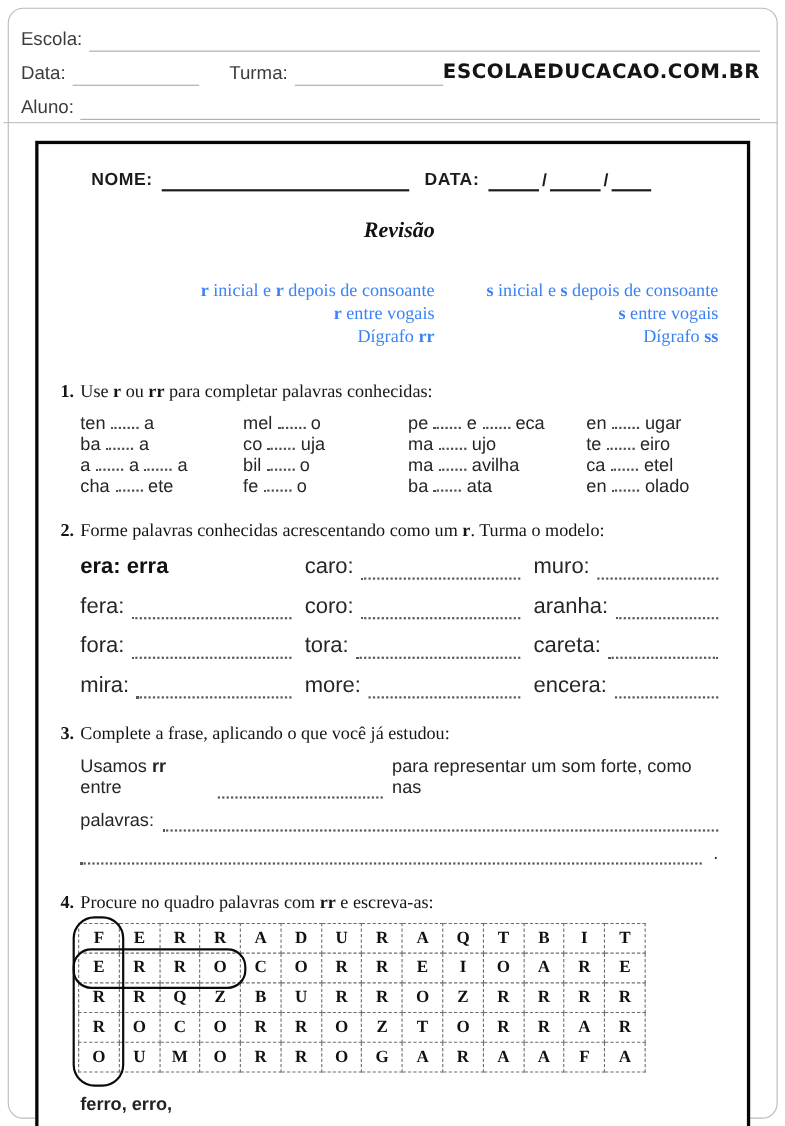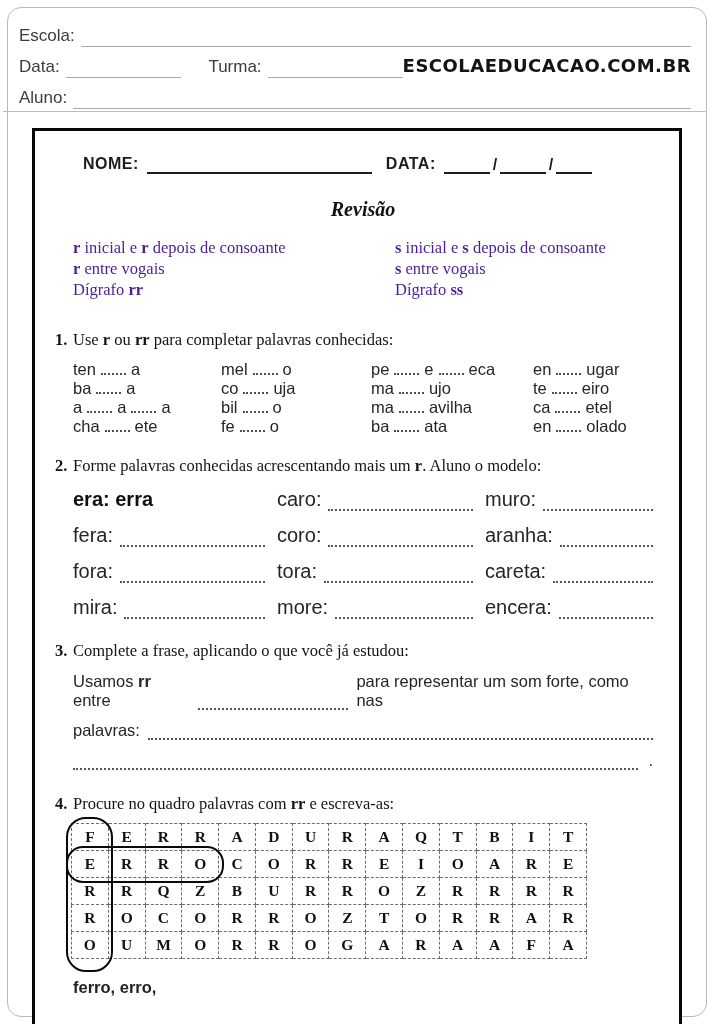--- a/index.html
+++ b/index.html
@@ -48,21 +48,21 @@
   .d-blank { border-bottom:2px solid #1c1c1c; height:16px; display:inline-block; }
   .d1 { width:46px; margin-left:8px; } .d2 { width:46px; } .d3 { width:36px; }
   .slash { font-weight:600; padding:0 2px 0 3px; }
   
   .title {
     text-align:center; margin-top:24px;
     font-family:"Liberation Serif", serif;
     font-weight:bold; font-style:italic; font-size:20px; color:#111;
   }
   
-  .rules { display:flex; margin-top:16px; font-family:"Liberation Serif", serif; font-size:16.5px; line-height:21px; color:#4c1d95; }
+  .rules { display:flex; margin-top:32px; font-family:"Liberation Serif", serif; font-size:16.5px; line-height:21px; color:#3b82f6;text-align:right; }
   .rules-col-left { flex:0 0 322px; }
   .rules-col-right { flex:1; }
   .rule-line b { font-weight:bold; }
   
   .sec-head { display:flex; font-family:"Liberation Serif", serif; font-size:16.5px; color:#141414; }
   .sec-num { font-weight:bold; width:27px; flex:0 0 27px; margin-left:-27px; text-align:left; padding-left:9px; }
   .sec-text b { font-weight:bold; }
   
   .ex1-grid {
     display:grid; grid-template-columns:148px 150px 162px auto;
@@ -188,21 +188,21 @@
 
     <div class="w-item"><span>cha</span><span class="bk"></span><span>ete</span></div>
     <div class="w-item"><span>fe</span><span class="bk"></span><span>o</span></div>
     <div class="w-item"><span>ba</span><span class="bk"></span><span>ata</span></div>
     <div class="w-item"><span>en</span><span class="bk"></span><span>olado</span></div>
   </div>
 
   
   <div class="sec-head mt-s2">
     <span class="sec-num">2.</span>
-    <span class="sec-text"><span>Forme palavras conhecidas acrescentando mais um </span><b>r</b><span>. Aluno o modelo:</span></span>
+    <span class="sec-text"><span>Forme palavras conhecidas acrescentando como um </span><b>r</b><span>. Turma o modelo:</span></span>
   </div>
   <div class="ex2-grid">
     <div class="m-item model">
         <b>era: erra</b>
       </div>
     <div class="m-item">
         <span class="m-label">caro:</span>
         <span class="dots"></span>
       </div>
     <div class="m-item">

